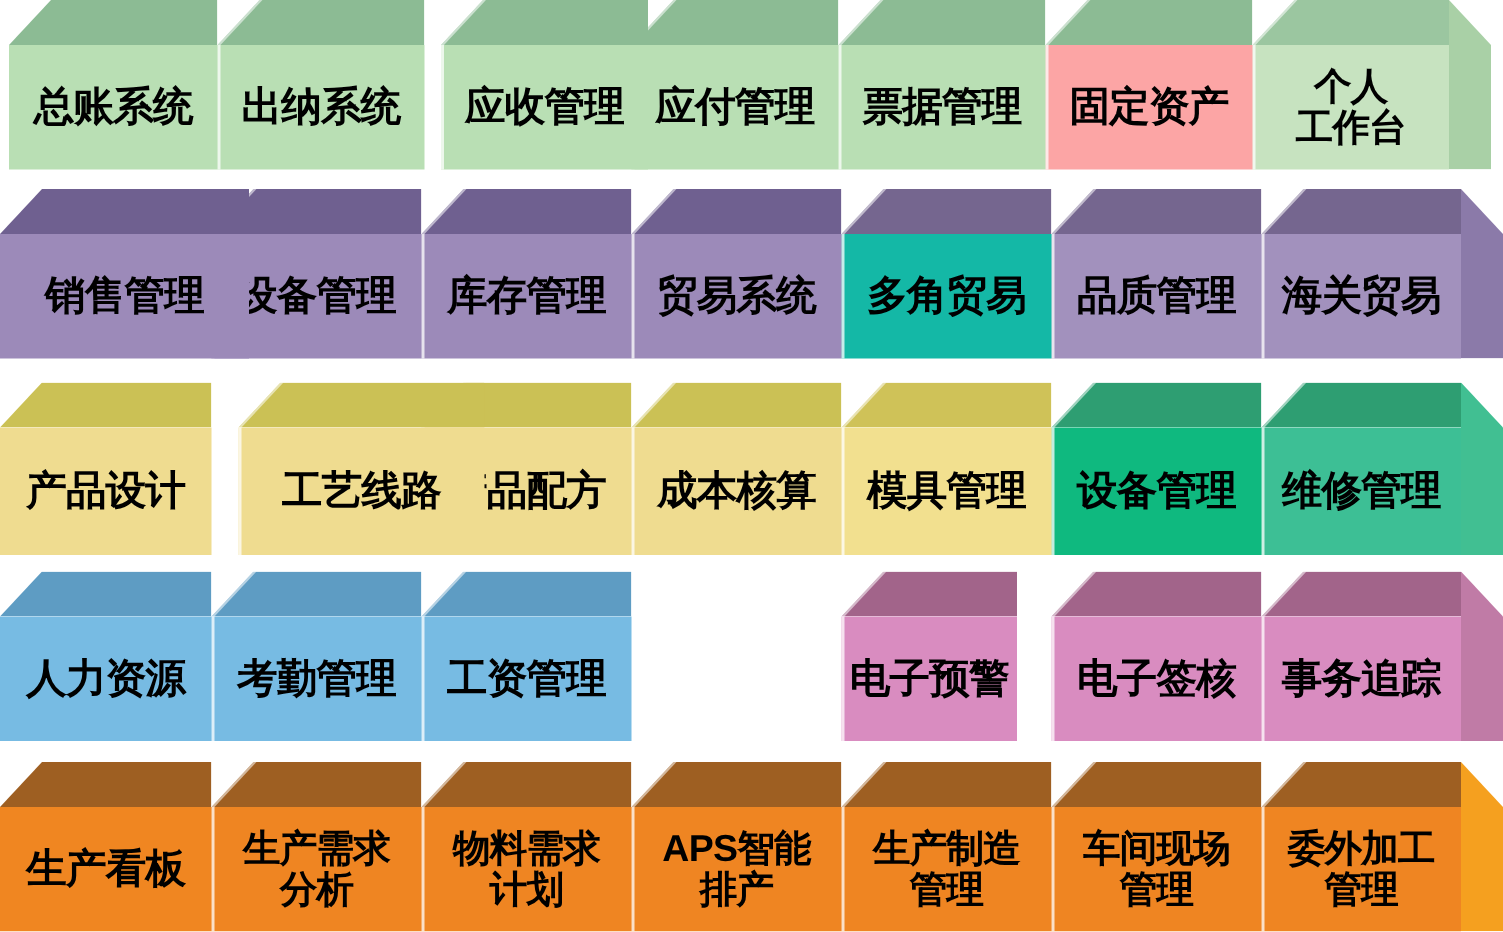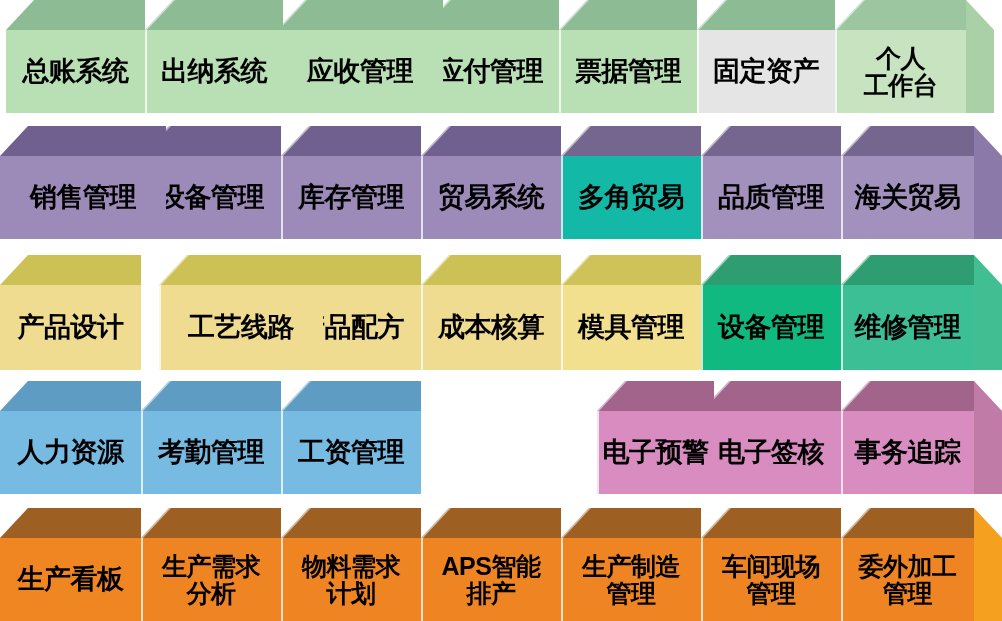--- a/index.html
+++ b/index.html
@@ -64,21 +64,21 @@
       <div class="block" style="left: 145px; width: 138px; z-index: 99;">
         <div class="top">
           <i style="background: rgb(140, 187, 148);"></i>
         </div>
         <div class="face s1" style="background: rgb(185, 223, 180);">
           <span>出纳系统</span>
         </div>
         <div class="sep"></div>
         <div class="topsep" style="left: 0px;"></div>
       </div>
-      <div class="block" style="left: 277px; width: 138px; z-index: 98; padding-left: 28px;">
+      <div class="block" style="left: 294px; width: 138px; z-index: 98;">
         <div class="top">
           <i style="background: rgb(140, 187, 148);"></i>
         </div>
         <div class="face s1" style="background: rgb(185, 223, 180);">
           <span>应收管理</span>
         </div>
         <div class="sep"></div>
         <div class="topsep" style="left: 0px;"></div>
       </div>
       <div class="block" style="left: 421px; width: 138px; z-index: 97;">
@@ -98,21 +98,21 @@
         <div class="face s1" style="background: rgb(185, 223, 180);">
           <span>票据管理</span>
         </div>
         <div class="sep"></div>
         <div class="topsep" style="left: 0px;"></div>
       </div>
       <div class="block" style="left: 697px; width: 138px; z-index: 95;">
         <div class="top">
           <i style="background: rgb(140, 187, 148);"></i>
         </div>
-        <div class="face s1" style="background: #e5e5e5;">
+        <div class="face s1" style="background: #fca5a5;">
           <span>固定资产</span>
         </div>
         <div class="sep"></div>
         <div class="topsep" style="left: 0px;"></div>
       </div>
       <div class="block" style="left: 835px; width: 131px; z-index: 94;">
         <div class="side" style="left: 131px; background: rgb(169, 208, 166);"></div>
         <div class="top">
           <i style="background: rgb(155, 198, 160);"></i>
         </div>
@@ -288,21 +288,21 @@
       <div class="block" style="left: 281px; width: 140px; z-index: 98;">
         <div class="top">
           <i style="background: rgb(94, 156, 195);"></i>
         </div>
         <div class="face s1" style="background: rgb(119, 187, 227);">
           <span>工资管理</span>
         </div>
         <div class="sep"></div>
         <div class="topsep" style="left: 0px;"></div>
       </div>
-      <div class="block" style="left: 561px; width: 117px; z-index: 96; margin-left: 36px;">
+      <div class="block" style="left: 561px; width: 117px; z-index: 96;">
         <div class="top">
           <i style="background: rgb(162, 100, 138);"></i>
         </div>
         <div class="face s1" style="background: rgb(217, 140, 192);">
           <span>电子预警</span>
         </div>
         <div class="sep"></div>
         <div class="topsep" style="left: 0px;"></div>
       </div>
       <div class="block" style="left: 701px; width: 140px; z-index: 95;">

